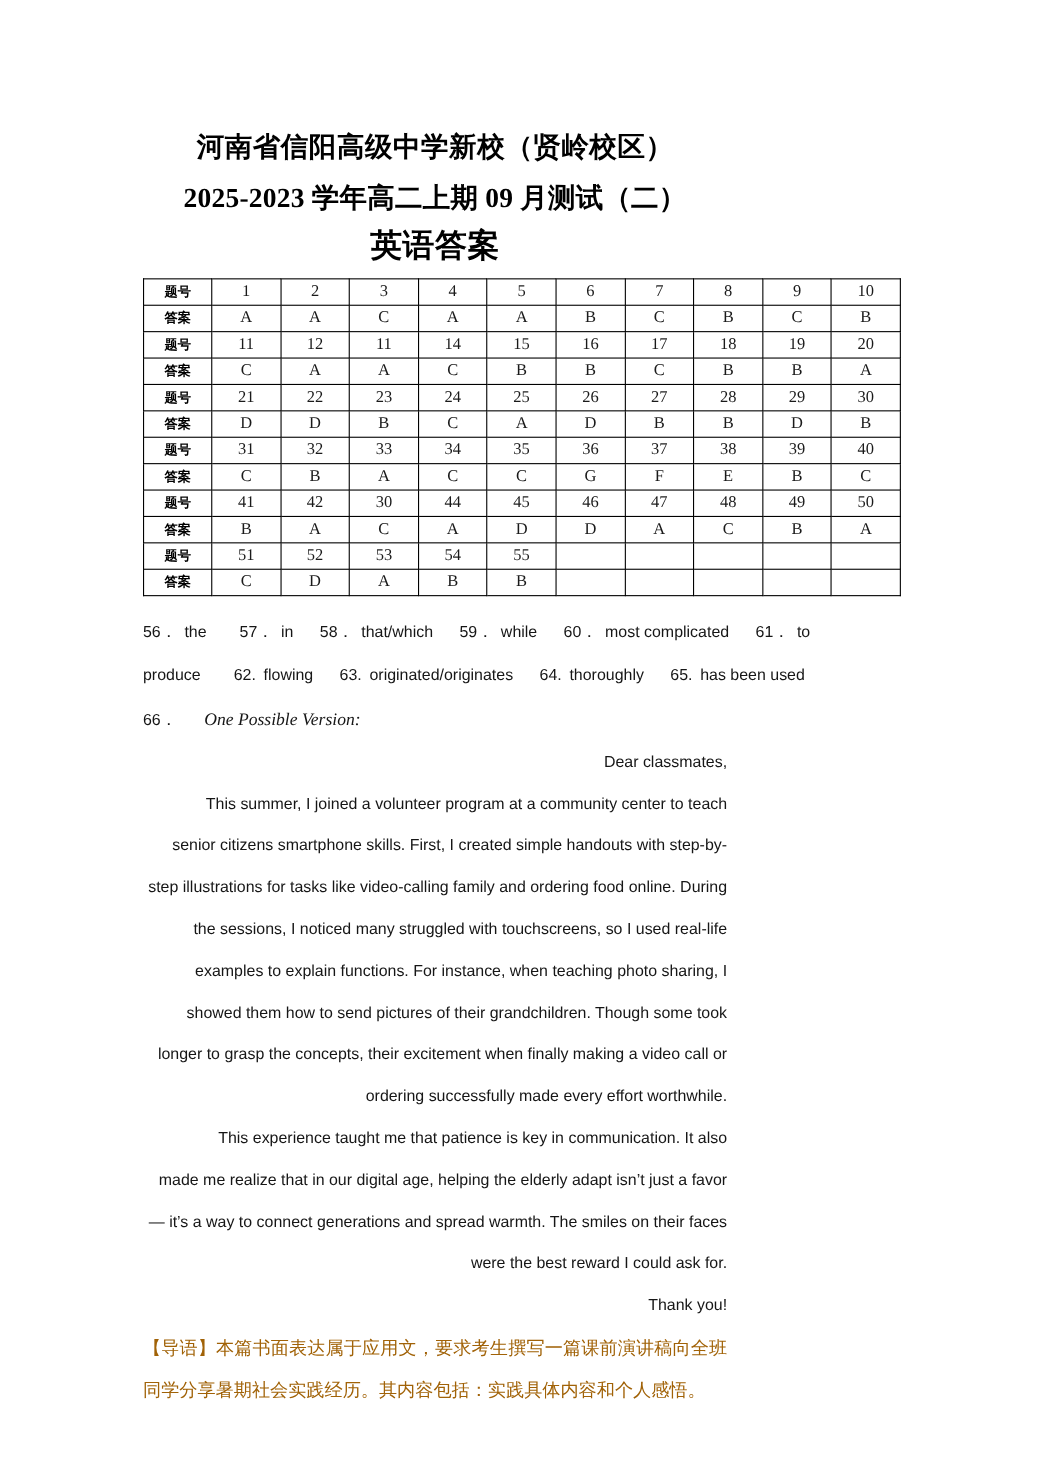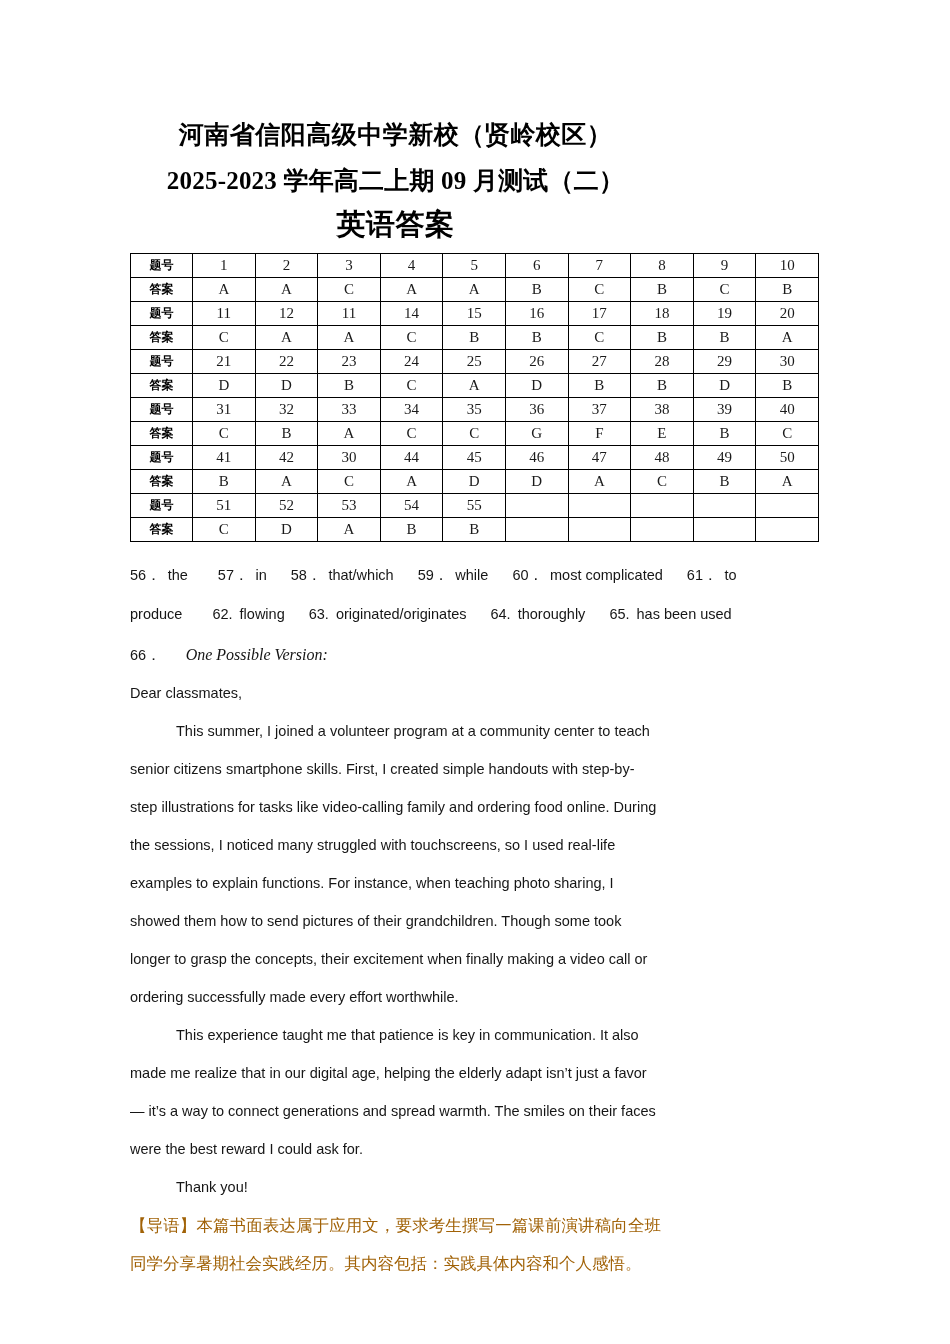--- a/index.html
+++ b/index.html
@@ -117,21 +117,21 @@
   }
 
   
   .essay {
     font-size: 14.5px;
     line-height: 38px;
     color: #161616;
   }
   .essay p {
     margin: 0;
-    text-align: left;
+    text-align: right;
   }
   .essay p.indent {
     text-indent: 46px;
   }
 
   
   .note {
     font-family: "Liberation Serif", "DejaVu Serif", serif;
     font-size: 16.5px;
     line-height: 38px;

